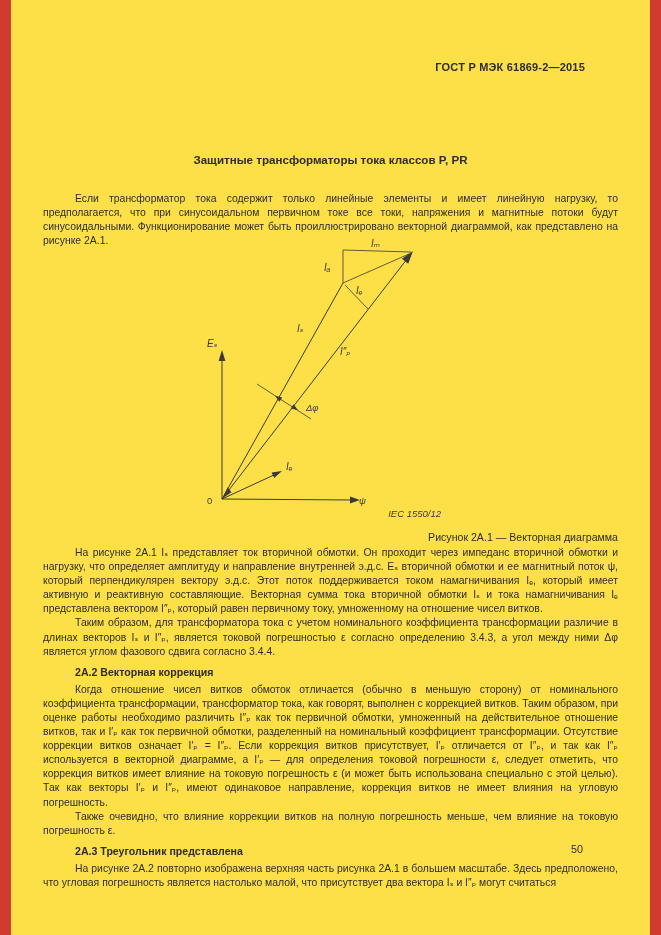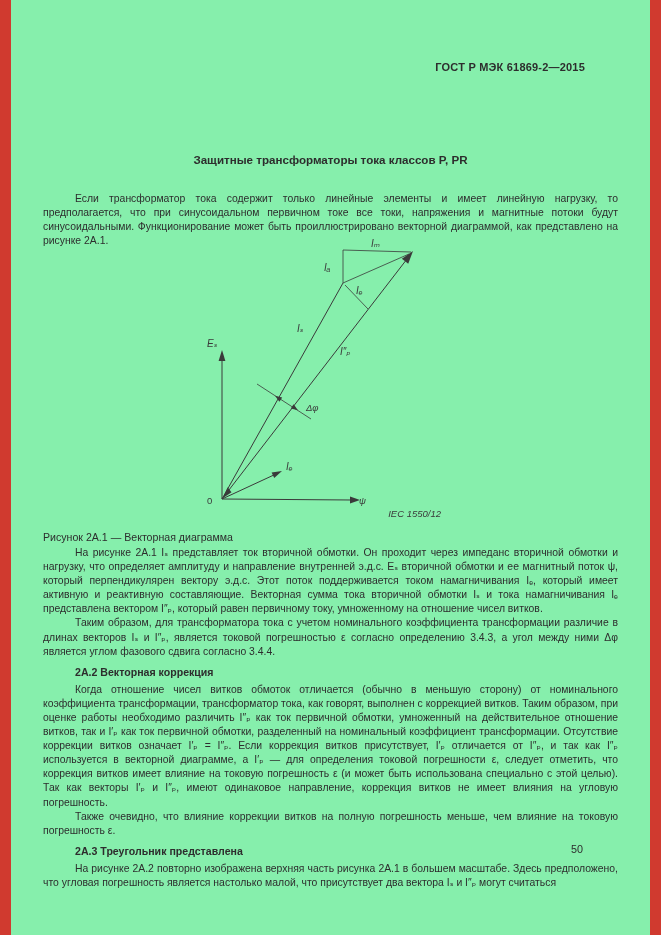--- a/index.html
+++ b/index.html
@@ -1,31 +1,31 @@
 <!DOCTYPE html>
 <html><head>
 <meta charset="utf-8">
 <style>
   html,body{margin:0;padding:0;background:#e8e8e8;}
-  .page{position:relative;width:661px;height:935px;background:#86efac;overflow:hidden;
+  .page{position:relative;width:661px;height:935px;background:#fde047;overflow:hidden;
         font-family:"Liberation Sans","DejaVu Sans",sans-serif;color:#2d2d2d;}
   .edge-bar{position:absolute;top:0;width:11px;height:935px;background:#d03a2f;}
   .edge-bar.left{left:0;}
   .edge-bar.right{right:0;}
   .doc-header{position:absolute;top:61px;right:76px;font-weight:bold;font-size:11px;letter-spacing:.2px;}
   .appendix{position:absolute;top:86px;left:43px;width:575px;text-align:center;
             font-weight:bold;font-size:10.8px;line-height:13.5px;}
   .doc-title{position:absolute;top:153px;left:43px;width:575px;text-align:center;
              font-weight:bold;font-size:11.6px;}
   .sec-heading{font-weight:bold;font-size:10.6px;padding-left:32px;}
   .h-2a1{position:absolute;top:177px;left:43px;width:575px;}
   .para{font-size:10.4px;line-height:14.1px;text-align:justify;text-indent:32px;}
   .p-2a1{position:absolute;top:192px;left:43px;width:575px;}
   .figure-wrap{position:absolute;top:237px;left:190px;width:265px;height:290px;}
-  .fig-caption{position:absolute;top:531px;left:43px;width:575px;text-align:left;font-size:10.6px;}
+  .fig-caption{position:absolute;top:531px;left:43px;width:575px;text-align:right;font-size:10.6px;}
   .lower-flow{position:absolute;top:546px;left:43px;width:575px;}
   .lower-flow .sec-heading{margin:7px 0 5px 0;}
   .page-number{position:absolute;top:843px;right:78px;font-size:10.8px;}
   svg .vec{stroke:#3a3a3a;stroke-width:1;fill:none;}
   svg .thin{stroke:#3a3a3a;stroke-width:0.8;fill:none;}
   svg .head{fill:#3a3a3a;stroke:none;}
   svg text{fill:#3a3a3a;font-family:"Liberation Sans","DejaVu Sans",sans-serif;}
   svg .lbl{font-style:italic;font-size:10px;}
   svg .lbl-sm{font-style:italic;font-size:9.5px;}
   svg .lbl-0{font-size:9.5px;}

